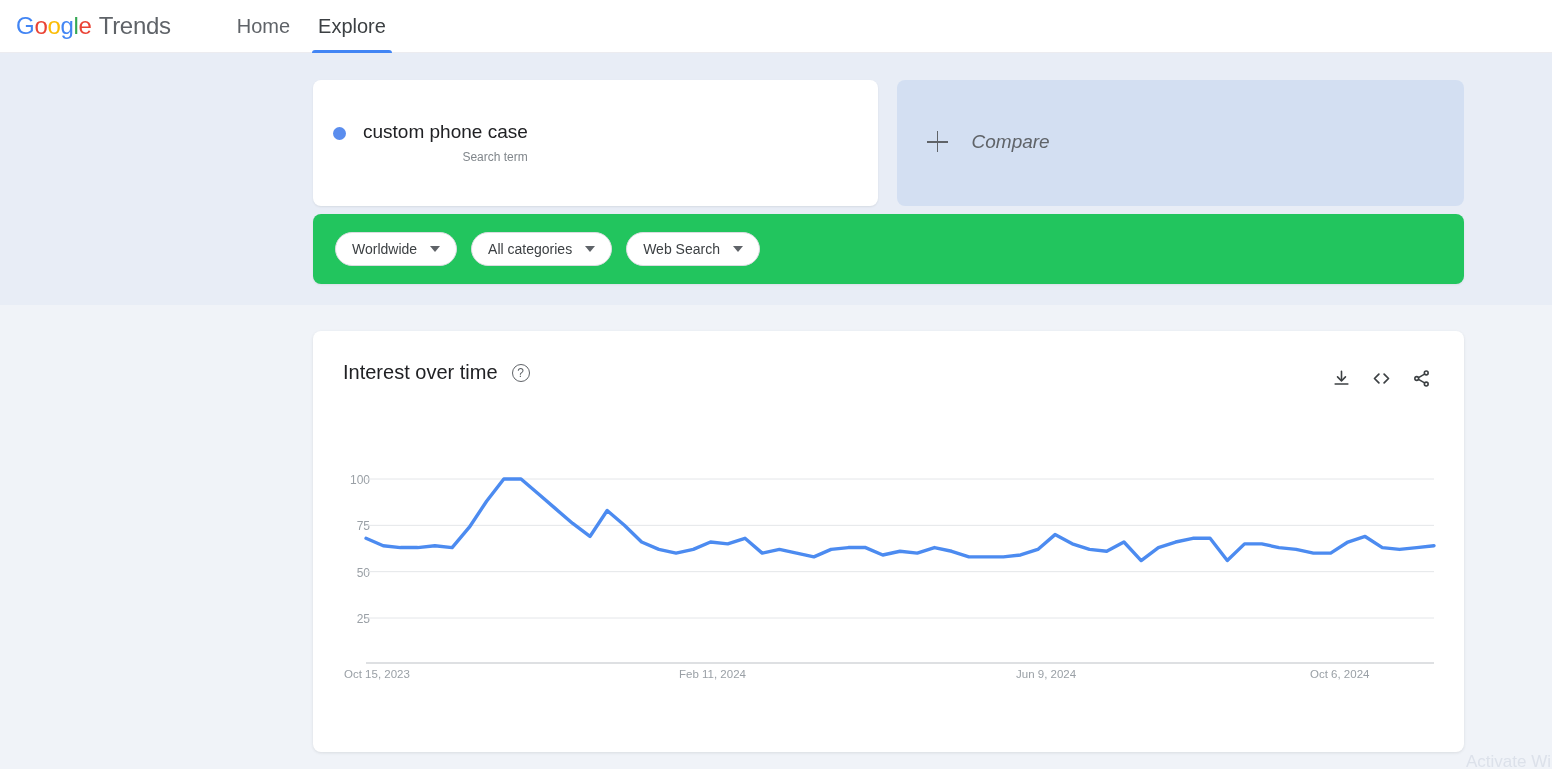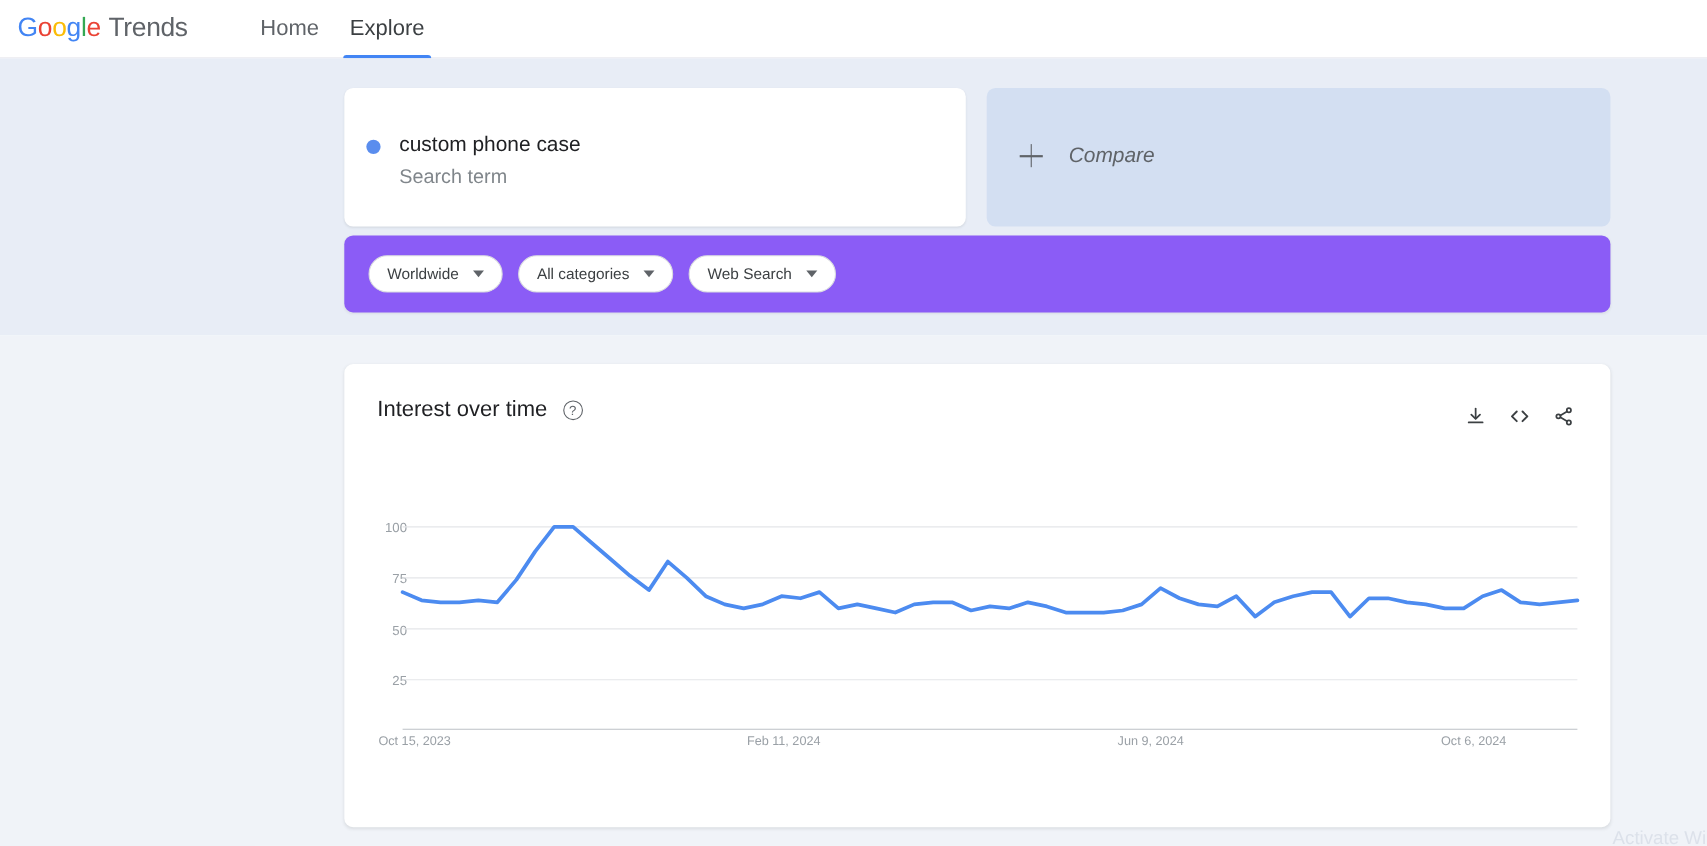--- a/index.html
+++ b/index.html
@@ -80,21 +80,21 @@
   .term-inner {
     position: absolute; left: 20px; top: 41px;
     display: flex; align-items: flex-start;
   }
   .term-dot {
     width: 13px; height: 13px; border-radius: 50%;
     background: #5A8DEE; margin-top: 6px; margin-right: 17px;
     flex: none;
   }
   .term-name { font-size: 19px; color: #202124; line-height: 22px; }
-  .term-type { font-size: 18px; color: #80868B; margin-top: 7px; }
+  .term-type { font-size: 12px; color: #80868B; margin-top: 7px; text-align: right; }
 
   .compare-card {
     margin-left: 8px;
     width: 573px; height: 126px;
     background: #D3DFF2;
     border-radius: 8px;
     position: relative;
     cursor: pointer;
   }
   .compare-inner {
@@ -108,21 +108,21 @@
     content: ""; position: absolute; background: #5F6368;
   }
   .plus-icon::before { left: 0; top: 10px; width: 21px; height: 1.6px; }
   .plus-icon::after { top: 0; left: 10px; height: 21px; width: 1.6px; }
   .compare-label { font-size: 19px; color: #5F6368; }
 
   
   .filter-bar {
     position: absolute; top: 214px; left: 313px;
     width: 1151px; height: 70px;
-    background: #8b5cf6;
+    background: #22c55e;
     border-radius: 8px;
     display: flex; align-items: center;
     padding-left: 22px;
     box-shadow: 0 1px 2px rgba(60,64,67,0.08);
   }
   .chip {
     height: 34px;
     border: 1px solid #DADCE0;
     border-radius: 17px;
     display: flex; align-items: center;

